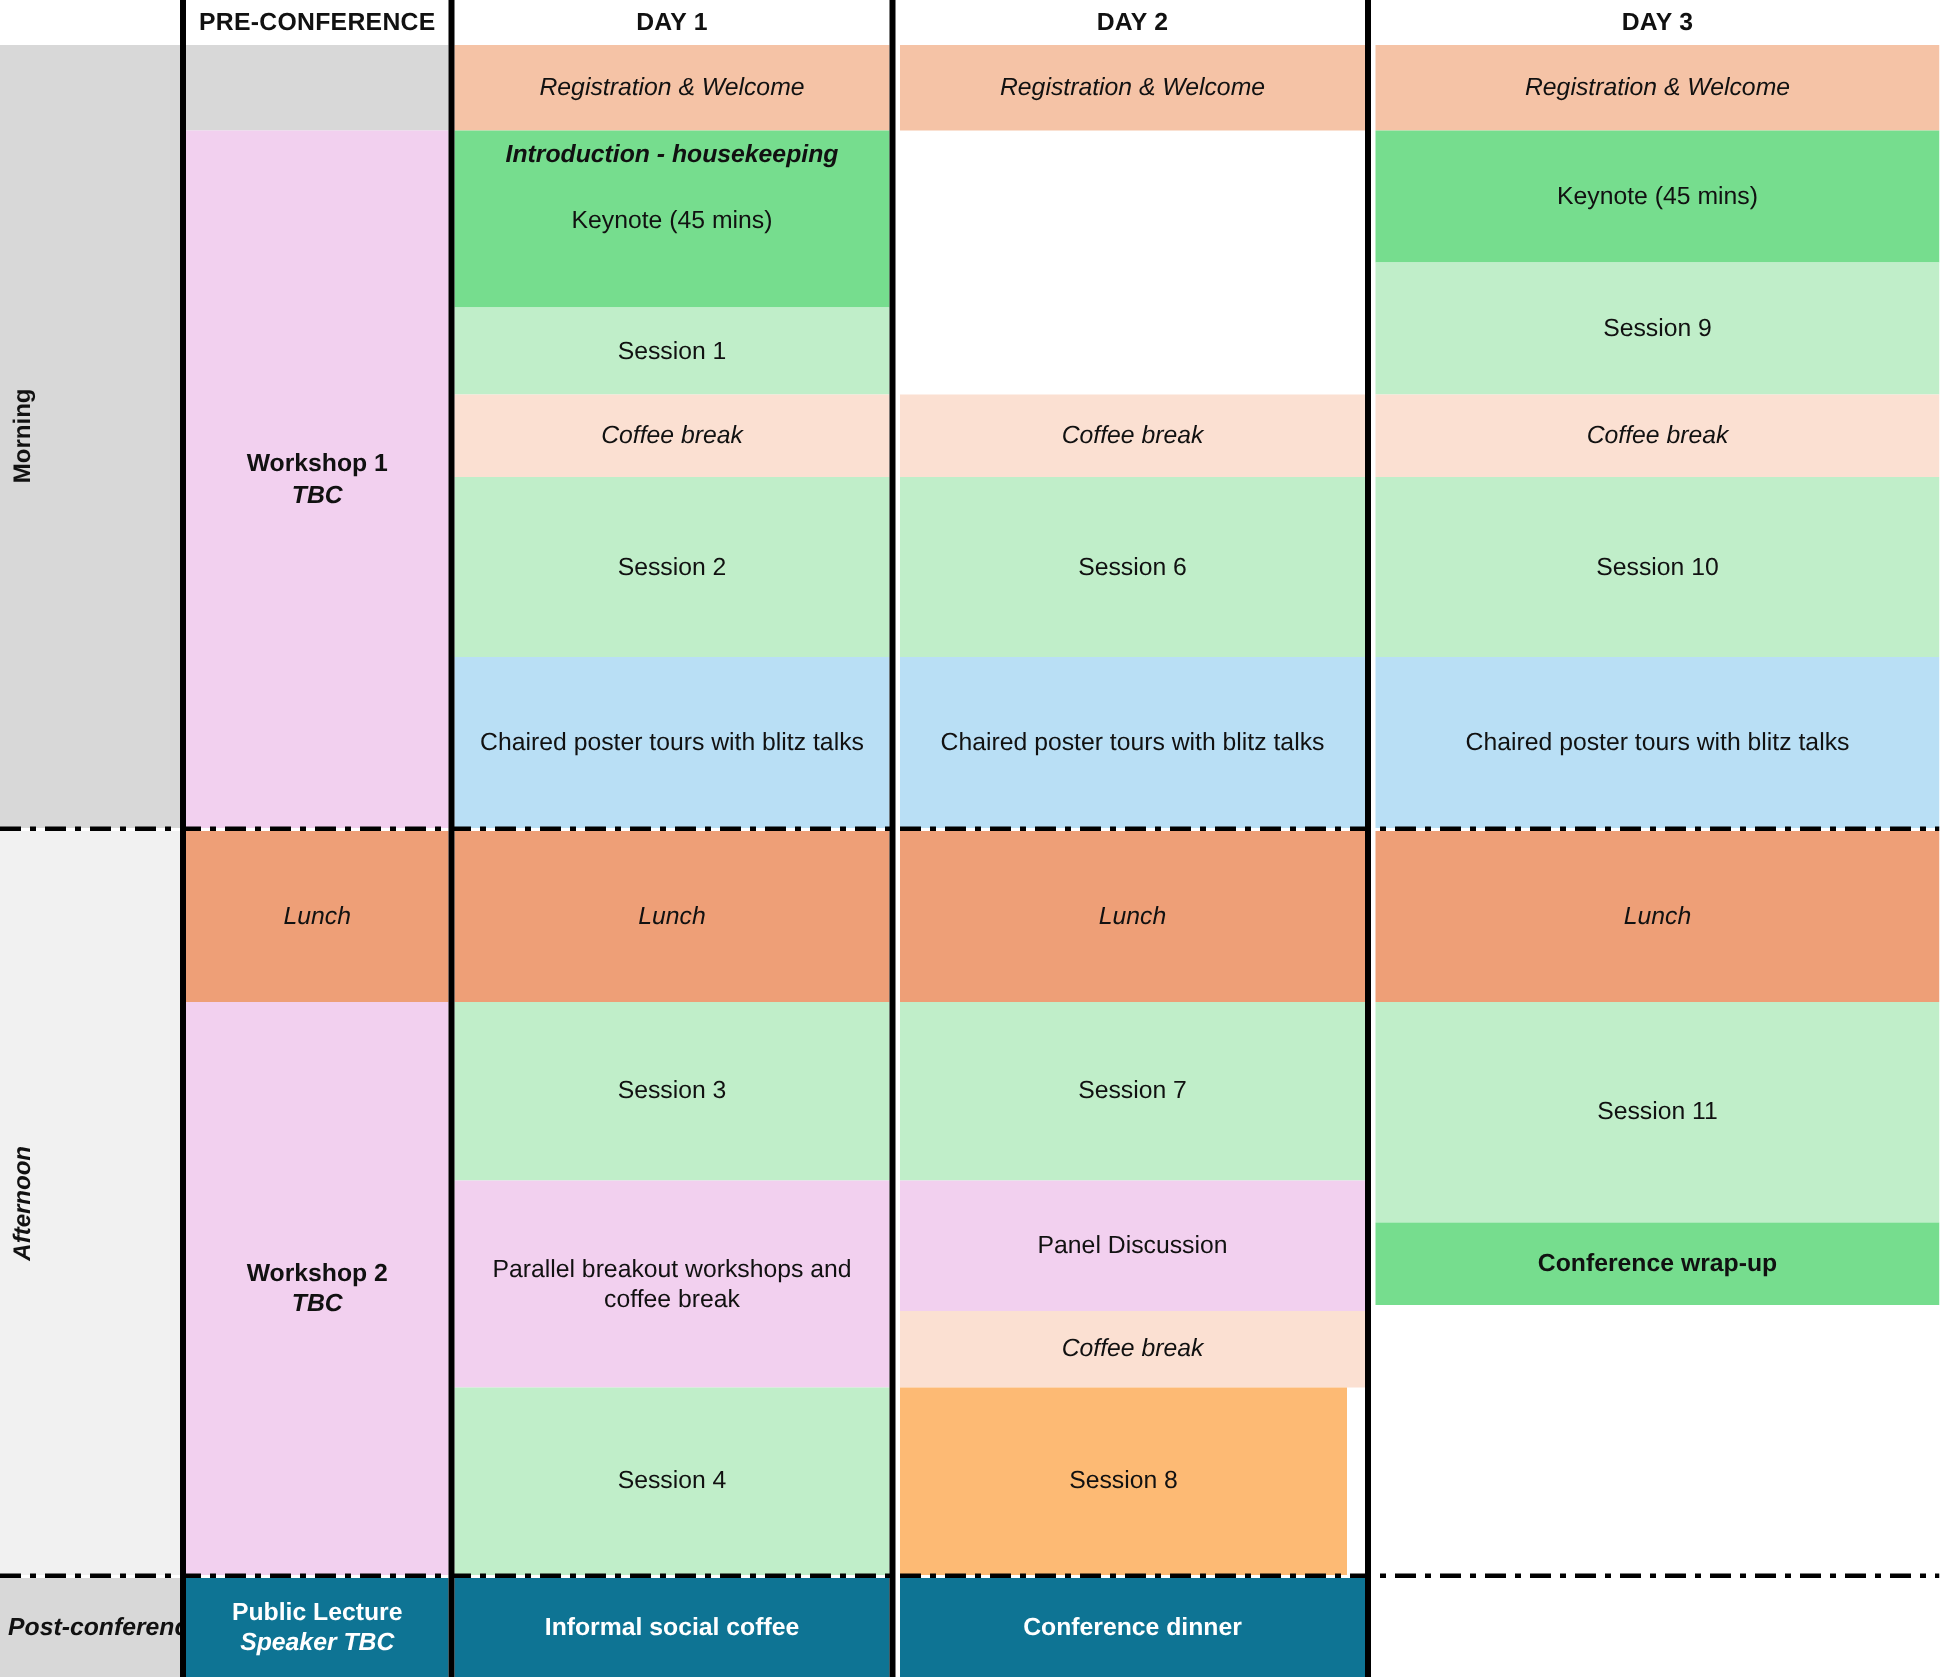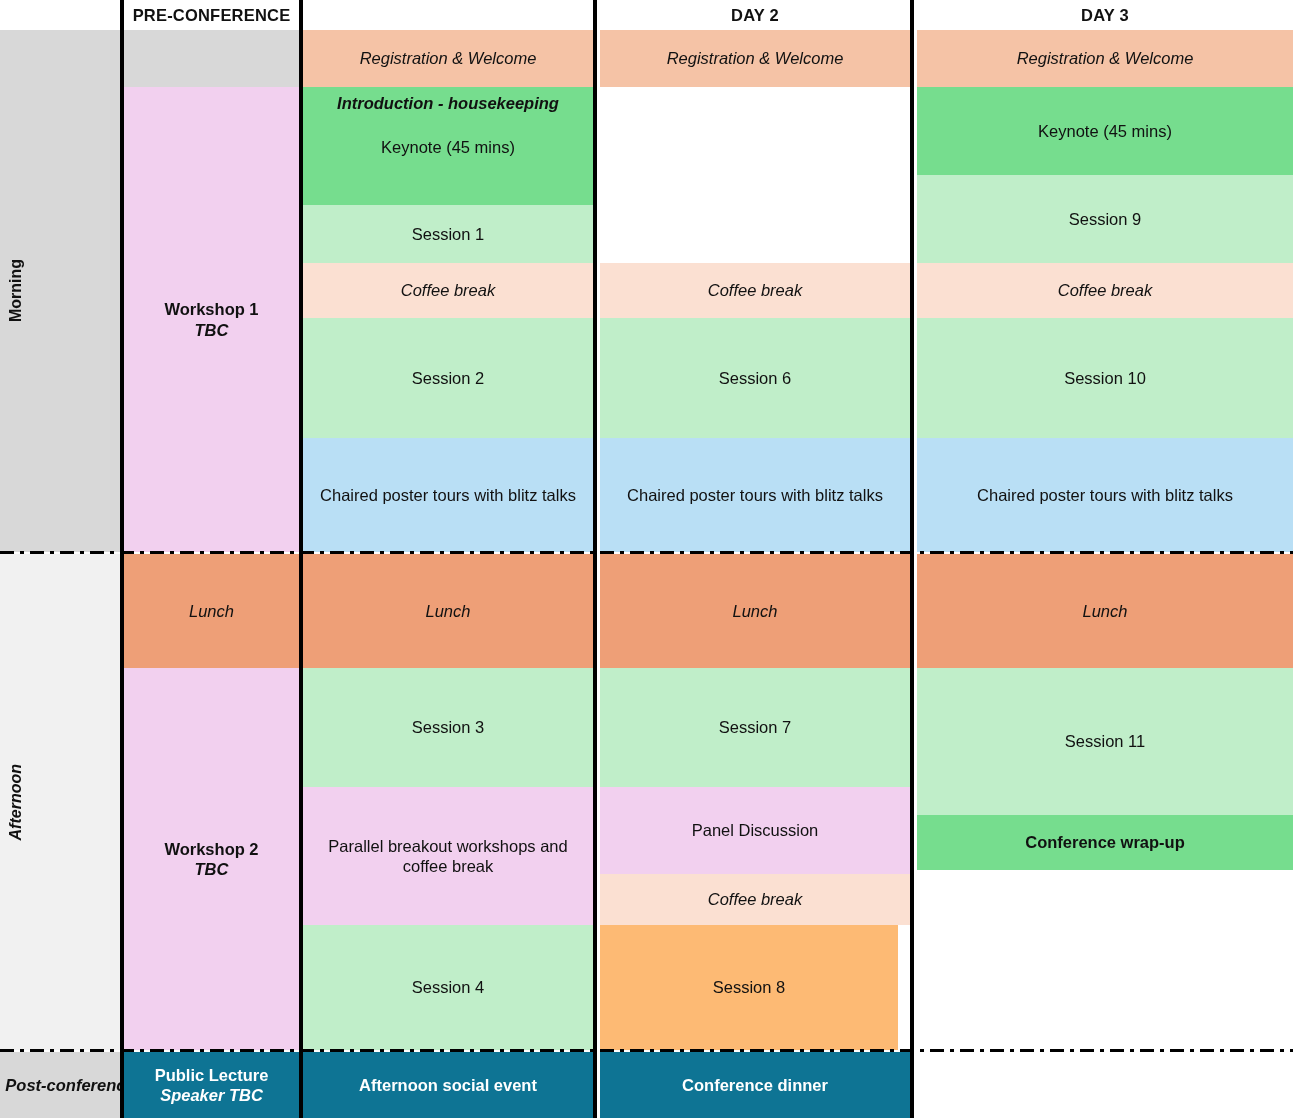--- a/index.html
+++ b/index.html
@@ -62,20 +62,23 @@
   }
 </style>
 </head>
 <body>
 
 <div id="grid">
 
   <div class="cell hdr" style="left:124px; top:0px; width:175px; height:30px;">
     <span>PRE-CONFERENCE</span>
   </div>
+  <div class="cell hdr" style="left:303px; top:0px; width:290px; height:30px;">
+    <span>DAY 1</span>
+  </div>
   <div class="cell hdr" style="left:600px; top:0px; width:310px; height:30px;">
     <span>DAY 2</span>
   </div>
   <div class="cell hdr" style="left:917px; top:0px; width:376px; height:30px;">
     <span>DAY 3</span>
   </div>
 
   <div class="cell" style="left:0px; top:30px; width:120px; height:522px; background:#d8d8d8;">
     <span class="vert">Morning</span>
   </div>
@@ -143,21 +146,21 @@
 
   <div class="cell" style="left:303px; top:787px; width:290px; height:138px; background:#f2d0ef;">
     <span>Parallel breakout workshops and coffee break</span>
   </div>
 
   <div class="cell" style="left:303px; top:925px; width:290px; height:125px; background:#c0eec9;">
     <span>Session 4</span>
   </div>
 
   <div class="cell" style="left:303px; top:1052px; width:290px; height:66px; background:#0e7494;">
-    <span class="bold white-txt">Afternoon social event</span>
+    <span class="bold white-txt">Informal social coffee</span>
   </div>
 
   <div class="cell" style="left:600px; top:30px; width:310px; height:57px; background:#f5c3a6;">
     <span class="ital">Registration &amp; Welcome</span>
   </div>
 
 
   <div class="cell" style="left:600px; top:263px; width:310px; height:55px; background:#fbe0d2;">
     <span class="ital">Coffee break</span>
   </div>

